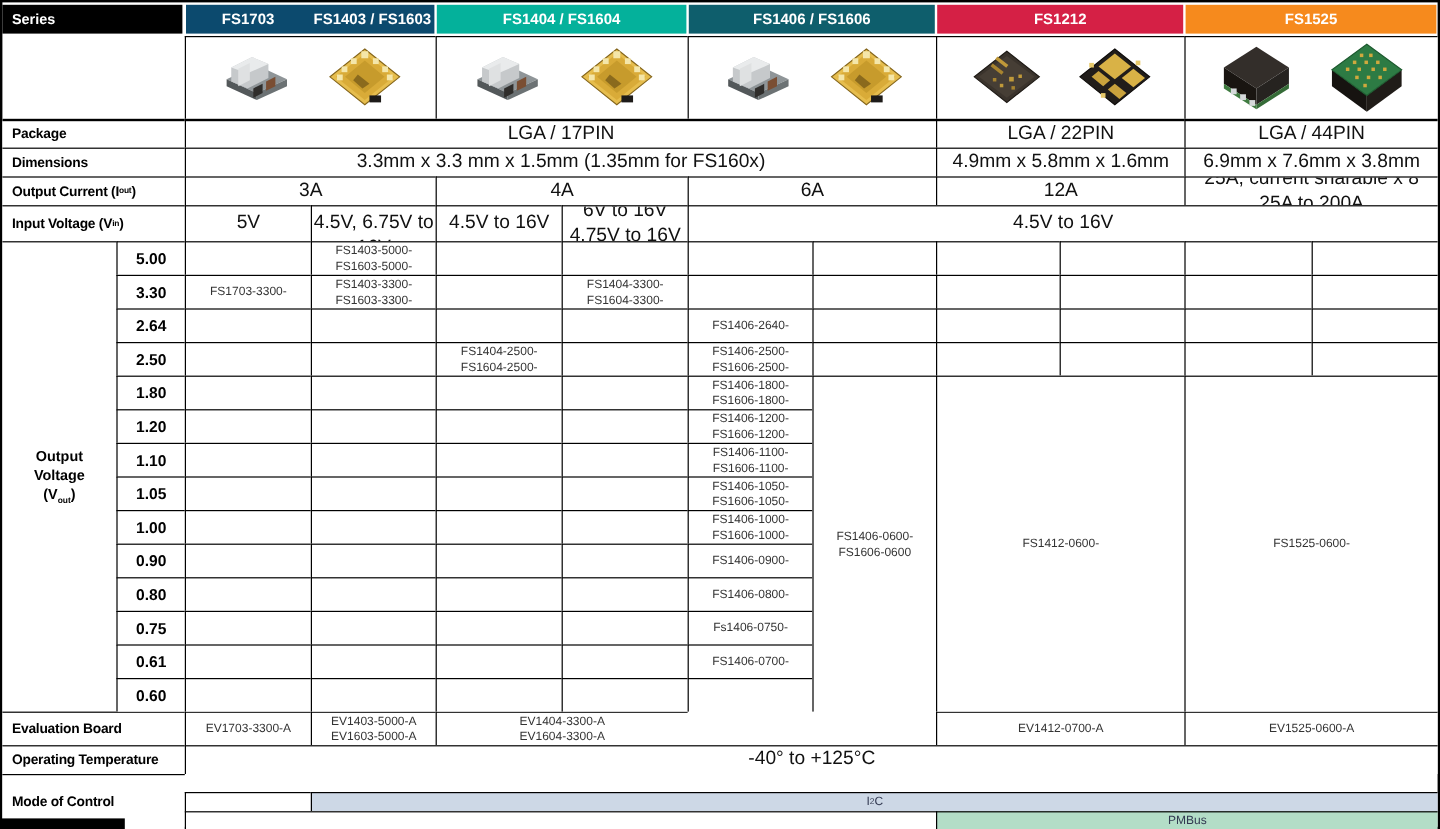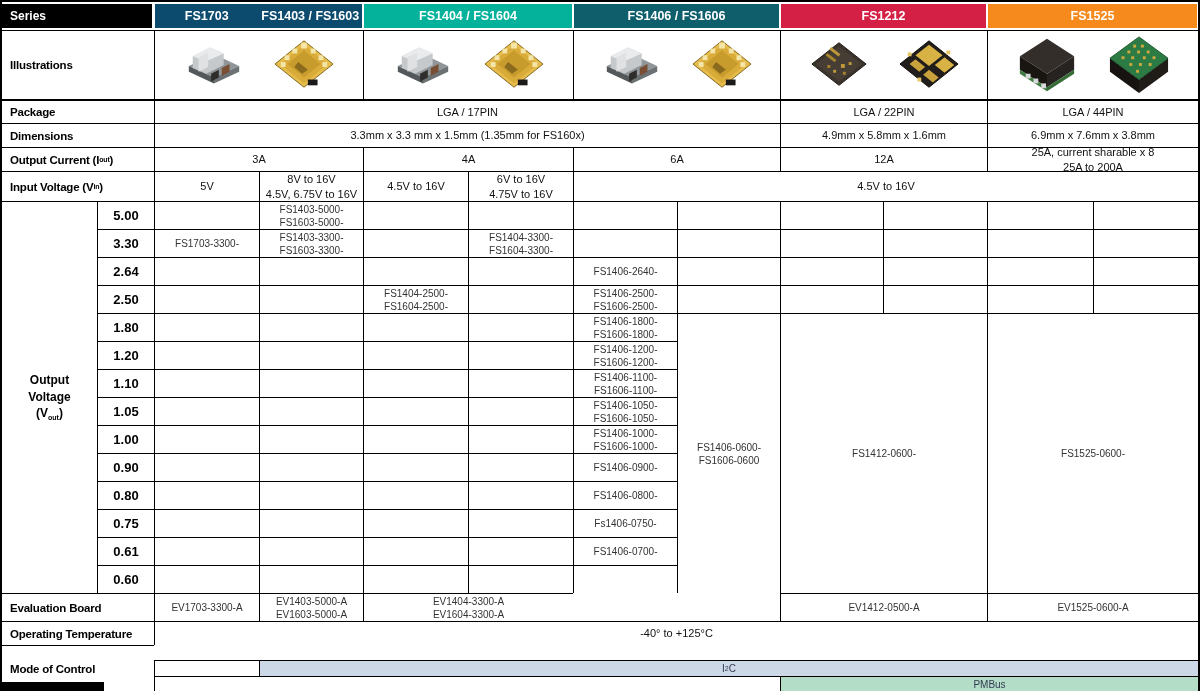--- a/index.html
+++ b/index.html
@@ -18,21 +18,21 @@
   .lbl sub,.small-sub{font-size:7px;}
   sub{font-size:7px;}
   sup{font-size:7px;}
   .hdr{border:none;display:flex;align-items:center;justify-content:center;margin:2px 1px;
        color:#fff;font-weight:bold;font-size:12.5px;}
   .series-cell{background:#000;color:#fff;margin:2px 2px 2px 0;border:none;display:flex;
        align-items:center;padding-left:8px;font-weight:bold;font-size:12px;}
   .split2{display:flex;padding:0;}
   .split2 span{flex:1;text-align:center;}
   .part{font-size:10px;color:#333;line-height:1.3;}
-  .spec{font-size:11px;color:#111;line-height:1.3;}
+  .spec{font-size:16px;color:#111;line-height:1.3;}
   .vval{font-weight:bold;font-size:13px;}
   .illus{display:flex;align-items:center;justify-content:space-evenly;padding:2px 4px;}
   .band{font-size:10px;color:#333a52;font-weight:normal;}
   #black-bar{position:absolute;left:0;top:682px;width:104px;height:9px;background:#000;}
   .vlabel{display:flex;flex-direction:column;align-items:center;justify-content:center;
           font-weight:bold;font-size:12px;text-align:center;line-height:1.35;border-left:none;}
 </style>
 </head>
 <body>
 
@@ -50,21 +50,20 @@
     <div class="cell hdr" style="grid-area: 1 / 7 / auto / 9; background: rgb(14, 94, 108);">
       <span>FS1406 / FS1606</span>
     </div>
     <div class="cell hdr" style="grid-area: 1 / 9 / auto / 11; background: rgb(213, 32, 69);">
       <span>FS1212</span>
     </div>
     <div class="cell hdr" style="grid-area: 1 / 11 / auto / 13; background: rgb(246, 138, 29);">
       <span>FS1525</span>
     </div>
 
-    <div class="cell lbl" style="grid-row:2;grid-column:1/3">Illustrations</div>
 
     <div class="cell illus" style="grid-row:2;grid-column:3/5">
       <svg viewBox="0 0 72 62" width="72" height="60">
         <polygon points="36,44 10,32 36,20 62,32" fill="#8f9598"></polygon>
         <polygon points="10,32 10,38 36,50 36,44" fill="#53585a"></polygon>
         <polygon points="62,32 62,38 36,50 36,44" fill="#6c7274"></polygon>
         <polygon points="14,34 14,22 32,13 46,19 46,31 28,40" fill="#c6c9cb"></polygon>
         <polygon points="14,22 32,13 46,19 28,27" fill="#e9ebec"></polygon>
         <polygon points="20,23 30,18 30,33 20,38" fill="#dfe1e2"></polygon>
         <polygon points="33,40 41,36 41,44 33,48" fill="#2f2d2b"></polygon>
@@ -235,21 +234,21 @@
       <span>Voltage</span>
       <span><span>(V</span><sub>out</sub><span>)</span></span>
     </div>
 
     <div class="cell lbl" style="grid-row:21;grid-column:1/3">Evaluation Board</div>
     <div class="cell ctr part" style="grid-row:21;grid-column:3">EV1703-3300-A</div>
     <div class="cell ctr part" style="grid-row:21;grid-column:4">EV1403-5000-A
 EV1603-5000-A</div>
     <div class="cell ctr part" style="grid-row:21;grid-column:5/7">EV1404-3300-A
 EV1604-3300-A</div>
-    <div class="cell ctr part" style="grid-row:21;grid-column:9/11">EV1412-0500-A</div>
+    <div class="cell ctr part" style="grid-row:21;grid-column:9/11">EV1412-0700-A</div>
     <div class="cell ctr part" style="grid-row:21;grid-column:11/13">EV1525-0600-A</div>
 
     <div class="cell lbl" style="grid-row:22;grid-column:1/3">Operating Temperature</div>
     <div class="cell ctr spec" style="grid-row:22;grid-column:3/13">-40° to +125°C</div>
 
     <div class="cell lbl" style="grid-row:23/26;grid-column:1/3">Mode of Control</div>
     <div class="cell" style="grid-row:24;grid-column:3"></div>
     <div class="cell ctr band" style="grid-area: 24 / 4 / auto / 13; background: rgb(205, 216, 230);">
       <span>I</span><sup>2</sup><span>C</span>
     </div>

